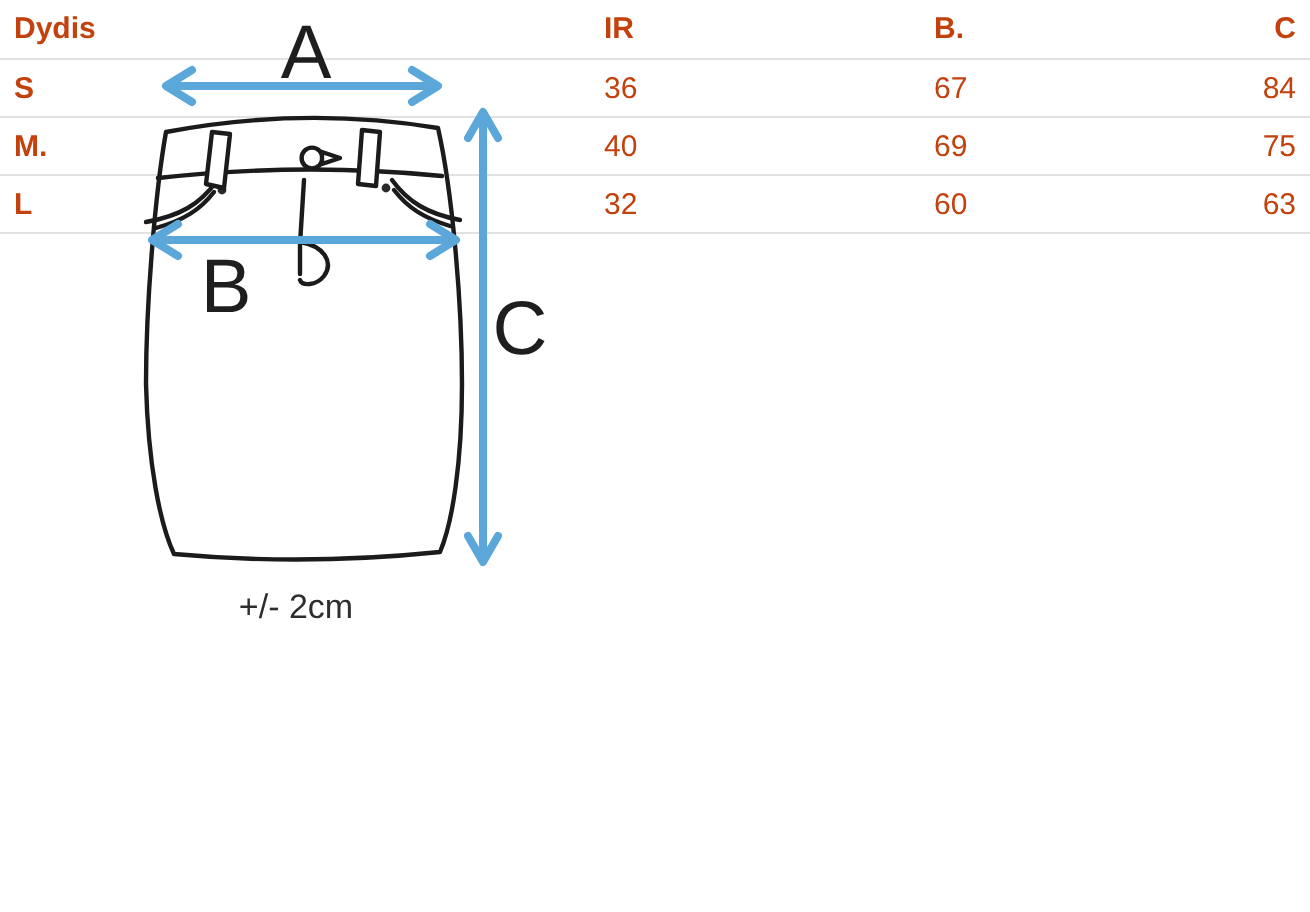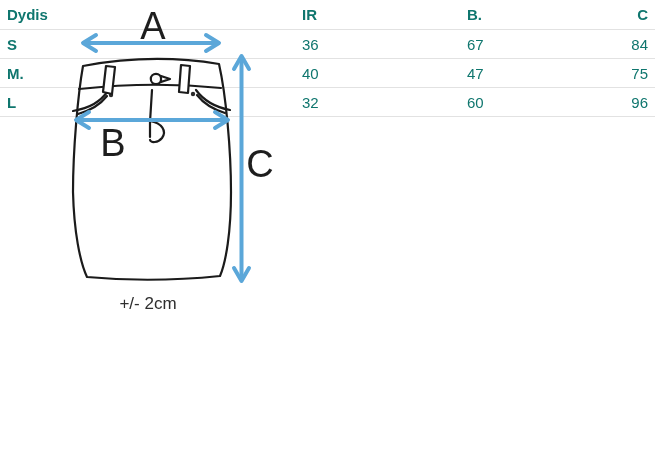--- a/index.html
+++ b/index.html
@@ -12,21 +12,21 @@
   table.size-table {
     position:absolute; top:0; left:0; width:655px;
     border-collapse:collapse; table-layout:fixed;
   }
   .size-table col.c1 { width:295px; }
   .size-table col.c2 { width:165px; }
   .size-table col.c3 { width:165px; }
   .size-table col.c4 { width:30px; }
   .size-table th, .size-table td {
     padding:0; margin:0; height:28px; vertical-align:middle;
-    font-size:15px; color:#0f766e; text-align:left;
+    font-size:15px; color:#c2410c; text-align:left;
     border-bottom:1px solid #e2e2e2; font-weight:400;
     padding-left:7px; white-space:nowrap;
   }
   .size-table th { height:29px; font-weight:700; }
   .size-table td.size-col { font-weight:700; }
   .size-table th.num-col-last, .size-table td.num-col-last {
     text-align:right; padding-right:7px; padding-left:0;
   }
 
   
@@ -60,28 +60,28 @@
     <tbody>
       <tr>
         <td class="size-col">S</td>
         <td>36</td>
         <td>67</td>
         <td class="num-col-last">84</td>
       </tr>
       <tr>
         <td class="size-col">M.</td>
         <td>40</td>
-        <td>47</td>
+        <td>69</td>
         <td class="num-col-last">75</td>
       </tr>
       <tr>
         <td class="size-col">L</td>
         <td>32</td>
         <td>60</td>
-        <td class="num-col-last">96</td>
+        <td class="num-col-last">63</td>
       </tr>
     </tbody>
   </table>
 
   <svg class="figure" viewBox="0 140 300 316">
 
     <g>
 
       <path class="sketch-fill" d="M 83,206 Q 152,193 219,204 C 226,235 231,290 231,332 C 231,372 226,402 220,416 Q 152,423 87,417 C 80,402 74,372 73,332 C 73,289 78,234 83,206 Z"></path>
 

